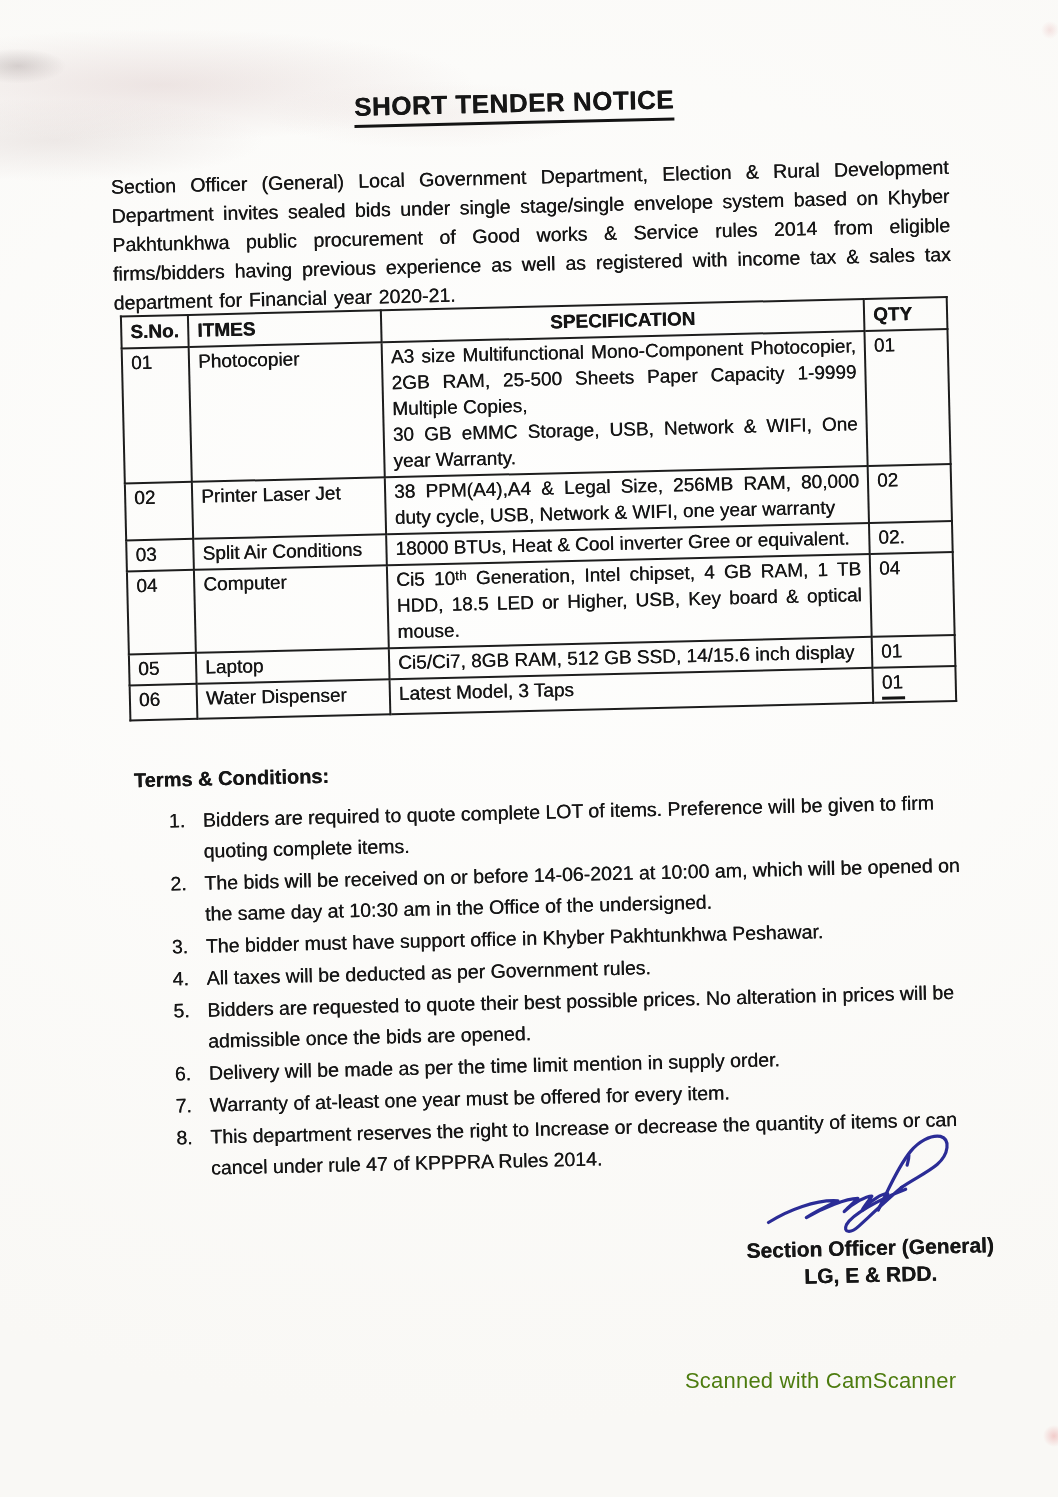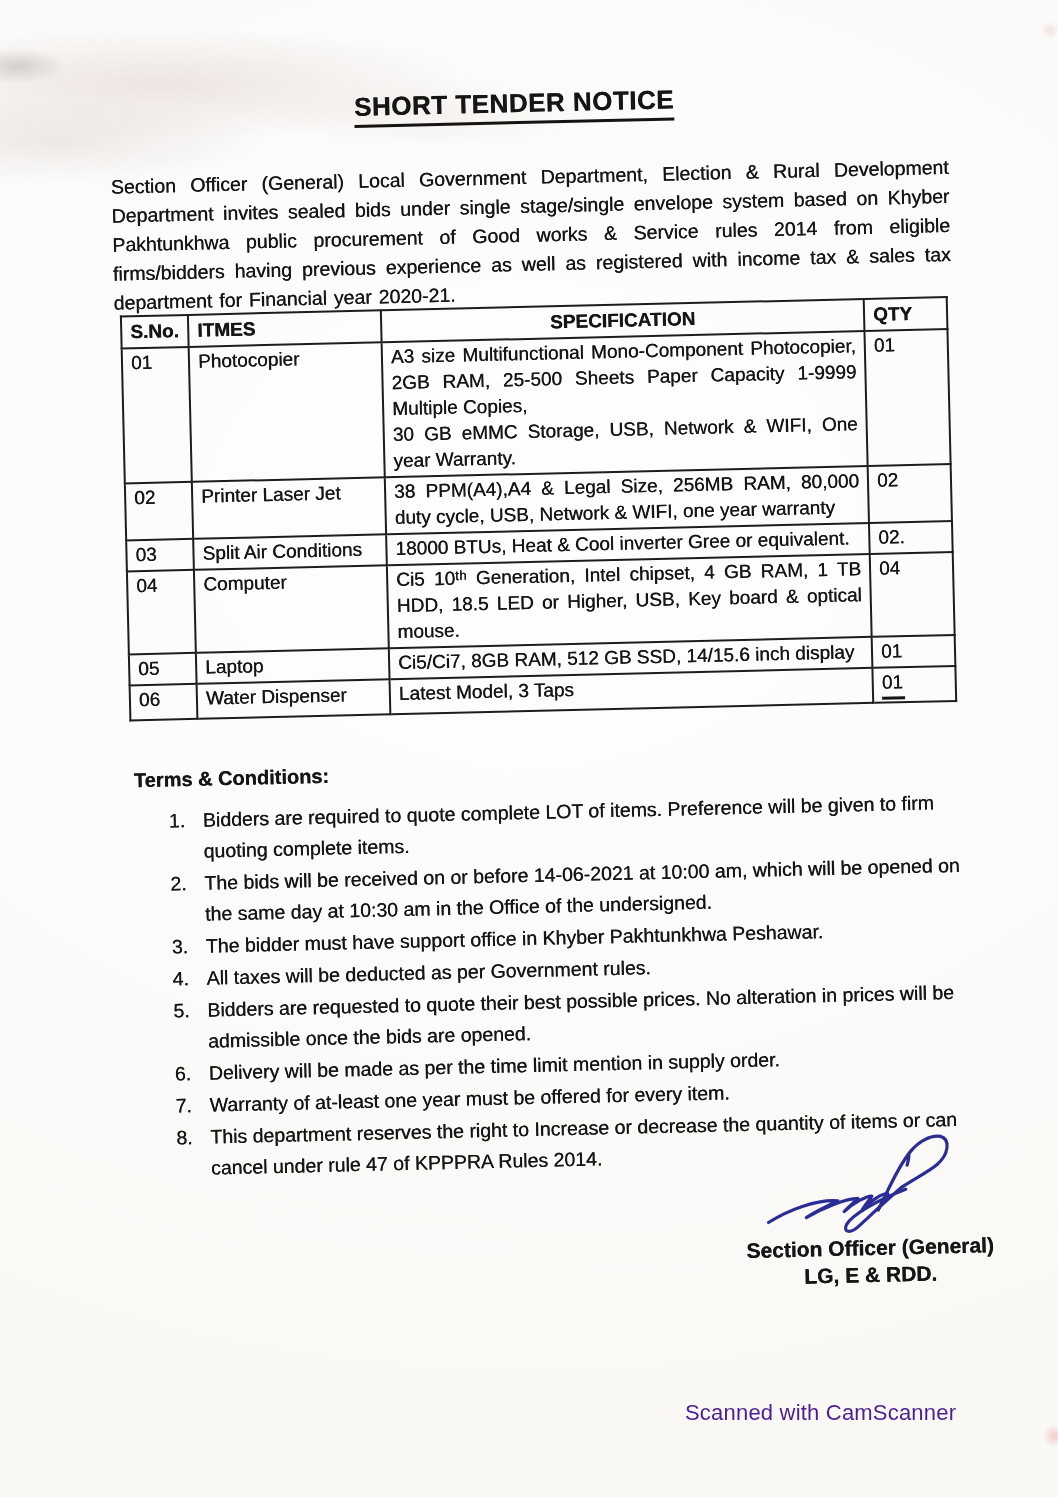--- a/index.html
+++ b/index.html
@@ -104,23 +104,23 @@
     top: 1136px; left: 728px;
     width: 260px;
     text-align: center;
   }
   .sig-block svg { display: block; margin: 0 auto -14px auto; }
   .sig-name { font-weight: bold; font-size: 21px; line-height: 27px; }
   .sig-dept { font-weight: bold; font-size: 21px; line-height: 27px; }
 
   .scan-credit {
     position: absolute;
-    top: 1400px; left: 685px;
+    top: 1368px; left: 685px;
     font-size: 22px;
-    color: #4c1d95;
+    color: #4d7c0f;
     letter-spacing: 0.2px;
   }
 </style>
 </head>
 <body>
 
 <div class="sheet">
 
   <div class="title-wrap">
     <span class="title doc-text">SHORT TENDER NOTICE</span>

